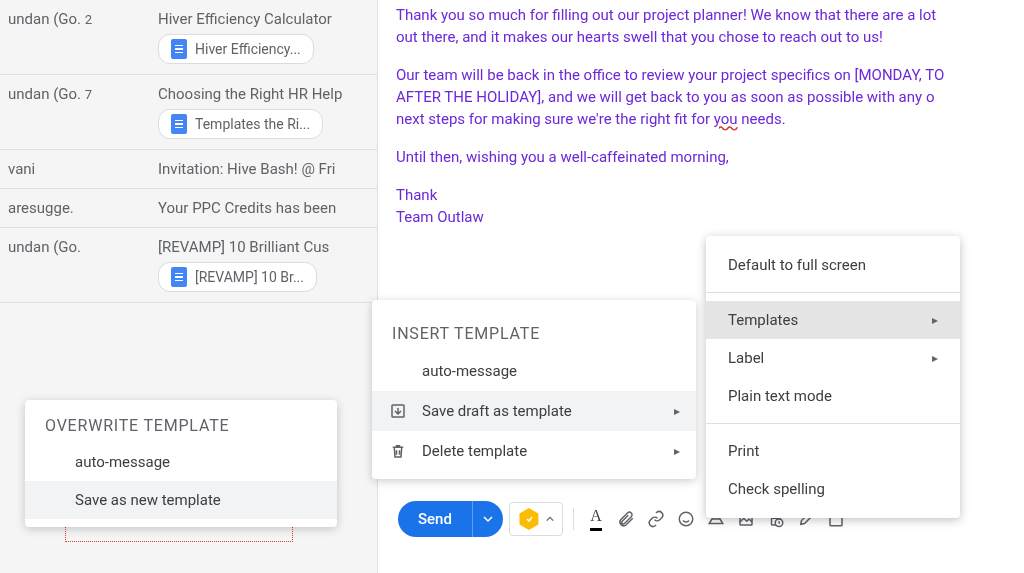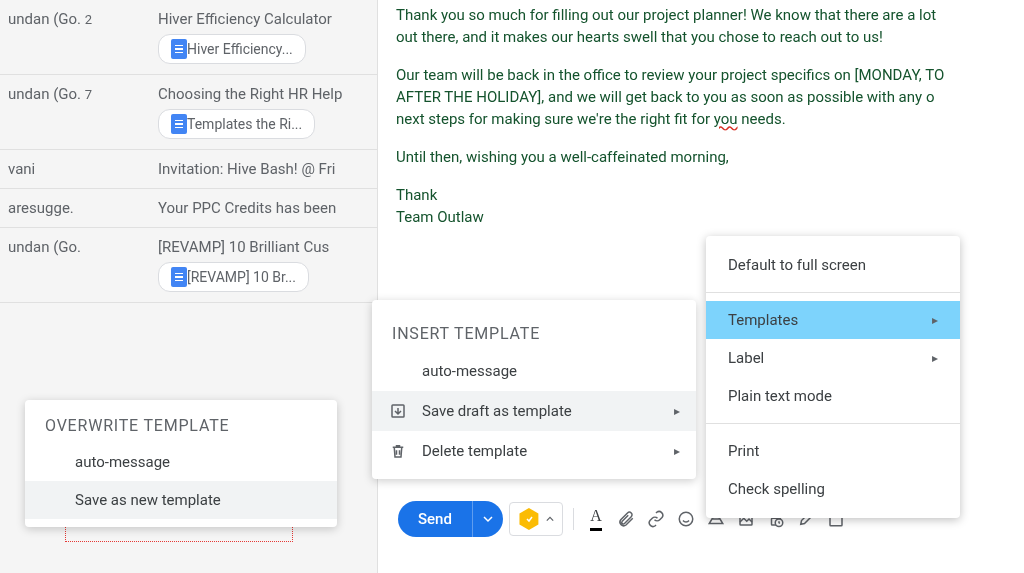--- a/index.html
+++ b/index.html
@@ -59,20 +59,21 @@
     .doc-chip {
       display: inline-flex;
       align-items: center;
       background: #fff;
       border: 1px solid #dadce0;
       border-radius: 12px;
       padding: 4px 12px;
       margin-top: 6px;
       font-size: 14px;
       color: #5f6368;
+      gap: 8px;
     }
     .doc-icon {
       width: 16px;
       height: 20px;
       background: #4285f4;
       border-radius: 2px;
       display: flex;
       flex-direction: column;
       justify-content: center;
       align-items: center;
@@ -122,21 +123,21 @@
       pointer-events: none;
     }
     
     
     .compose-body {
       position: absolute;
       left: 390px;
       top: 0;
       right: 0;
       padding: 4px 6px;
-      color: #14532d;
+      color: #6d28d9;
       font-size: 15px;
       line-height: 22px;
     }
     .compose-body p { margin-bottom: 16px; }
     .underline-you {
       text-decoration: underline;
       text-decoration-color: #d93025;
       text-decoration-style: wavy;
     }
     
@@ -187,21 +188,21 @@
       z-index: 3;
       padding: 10px 0;
     }
     .more-item {
       padding: 10px 22px;
       font-size: 15px;
       color: #3c4043;
       display: flex;
       align-items: center;
     }
-    .more-item.hover { background: #7dd3fc; }
+    .more-item.hover { background: #e5e5e5; }
     .more-divider {
       height: 1px;
       background: #e0e0e0;
       margin: 8px 0;
     }
     
     
     .compose-toolbar {
       position: absolute;
       left: 398px;

